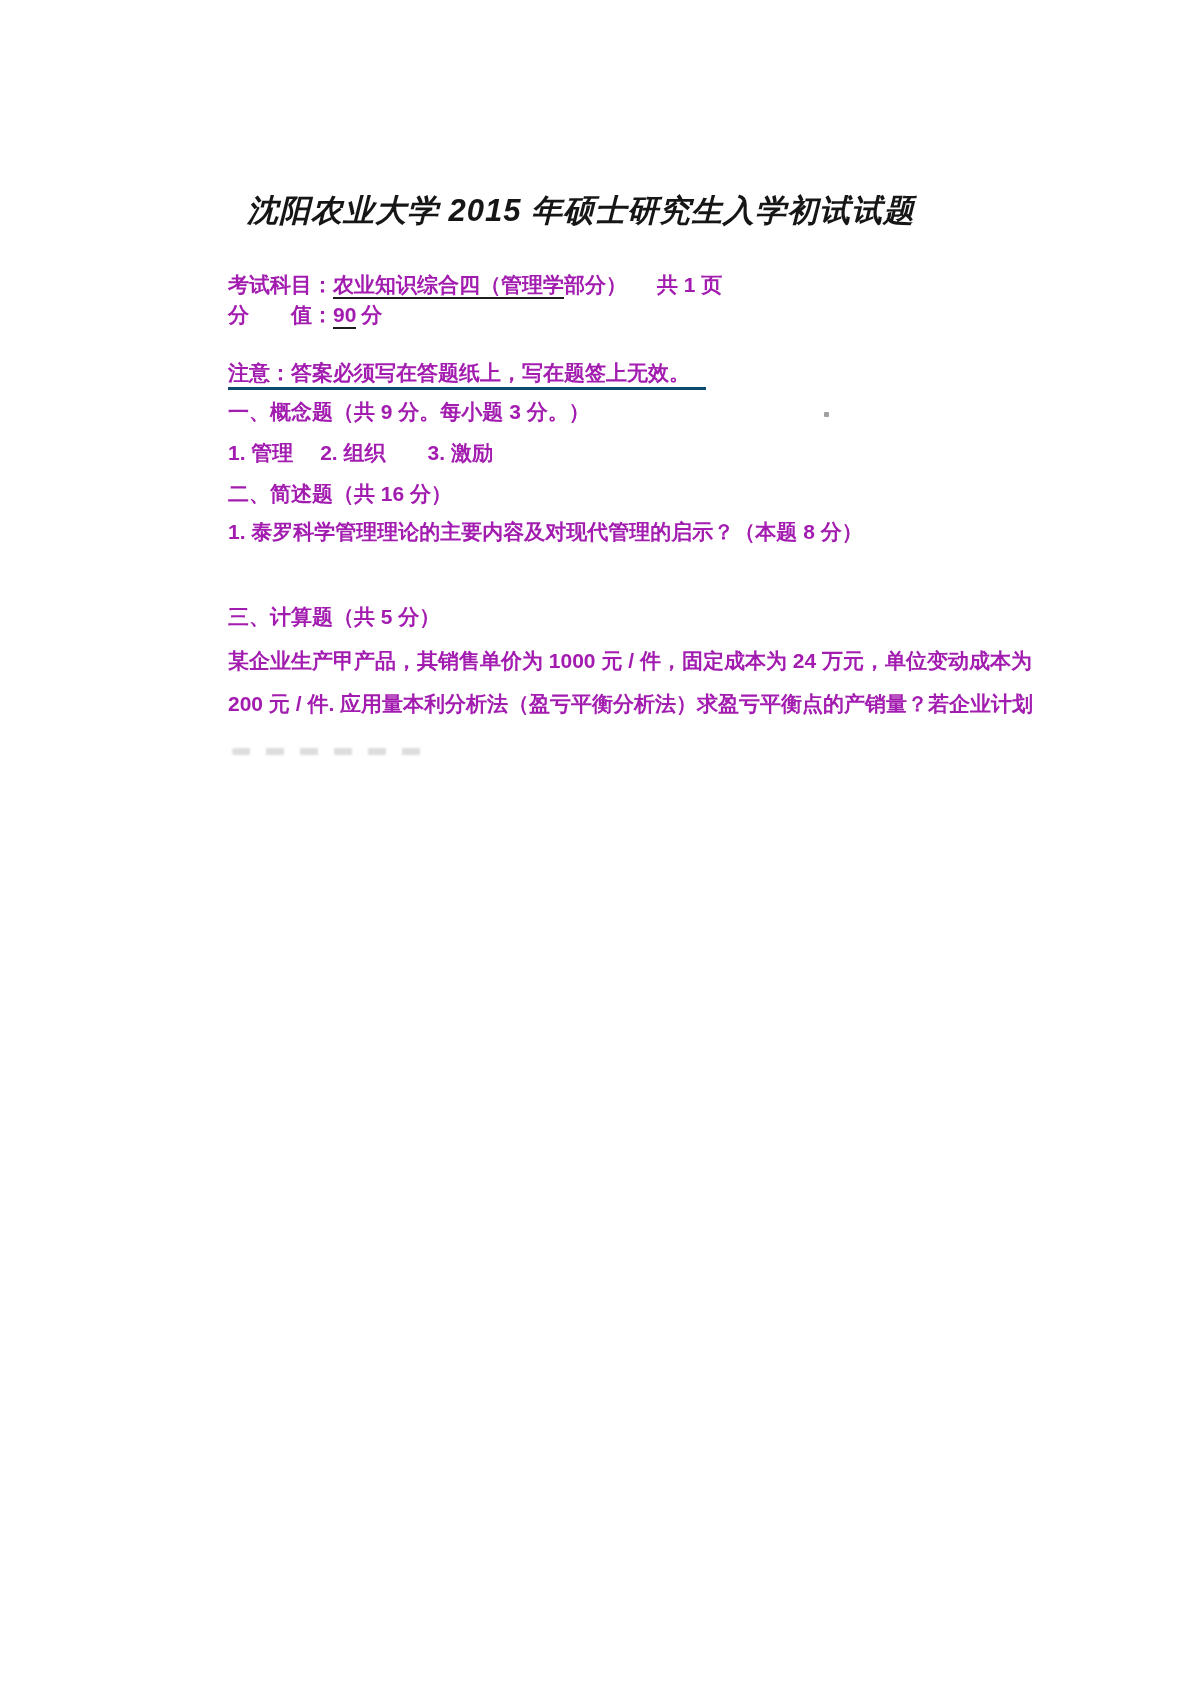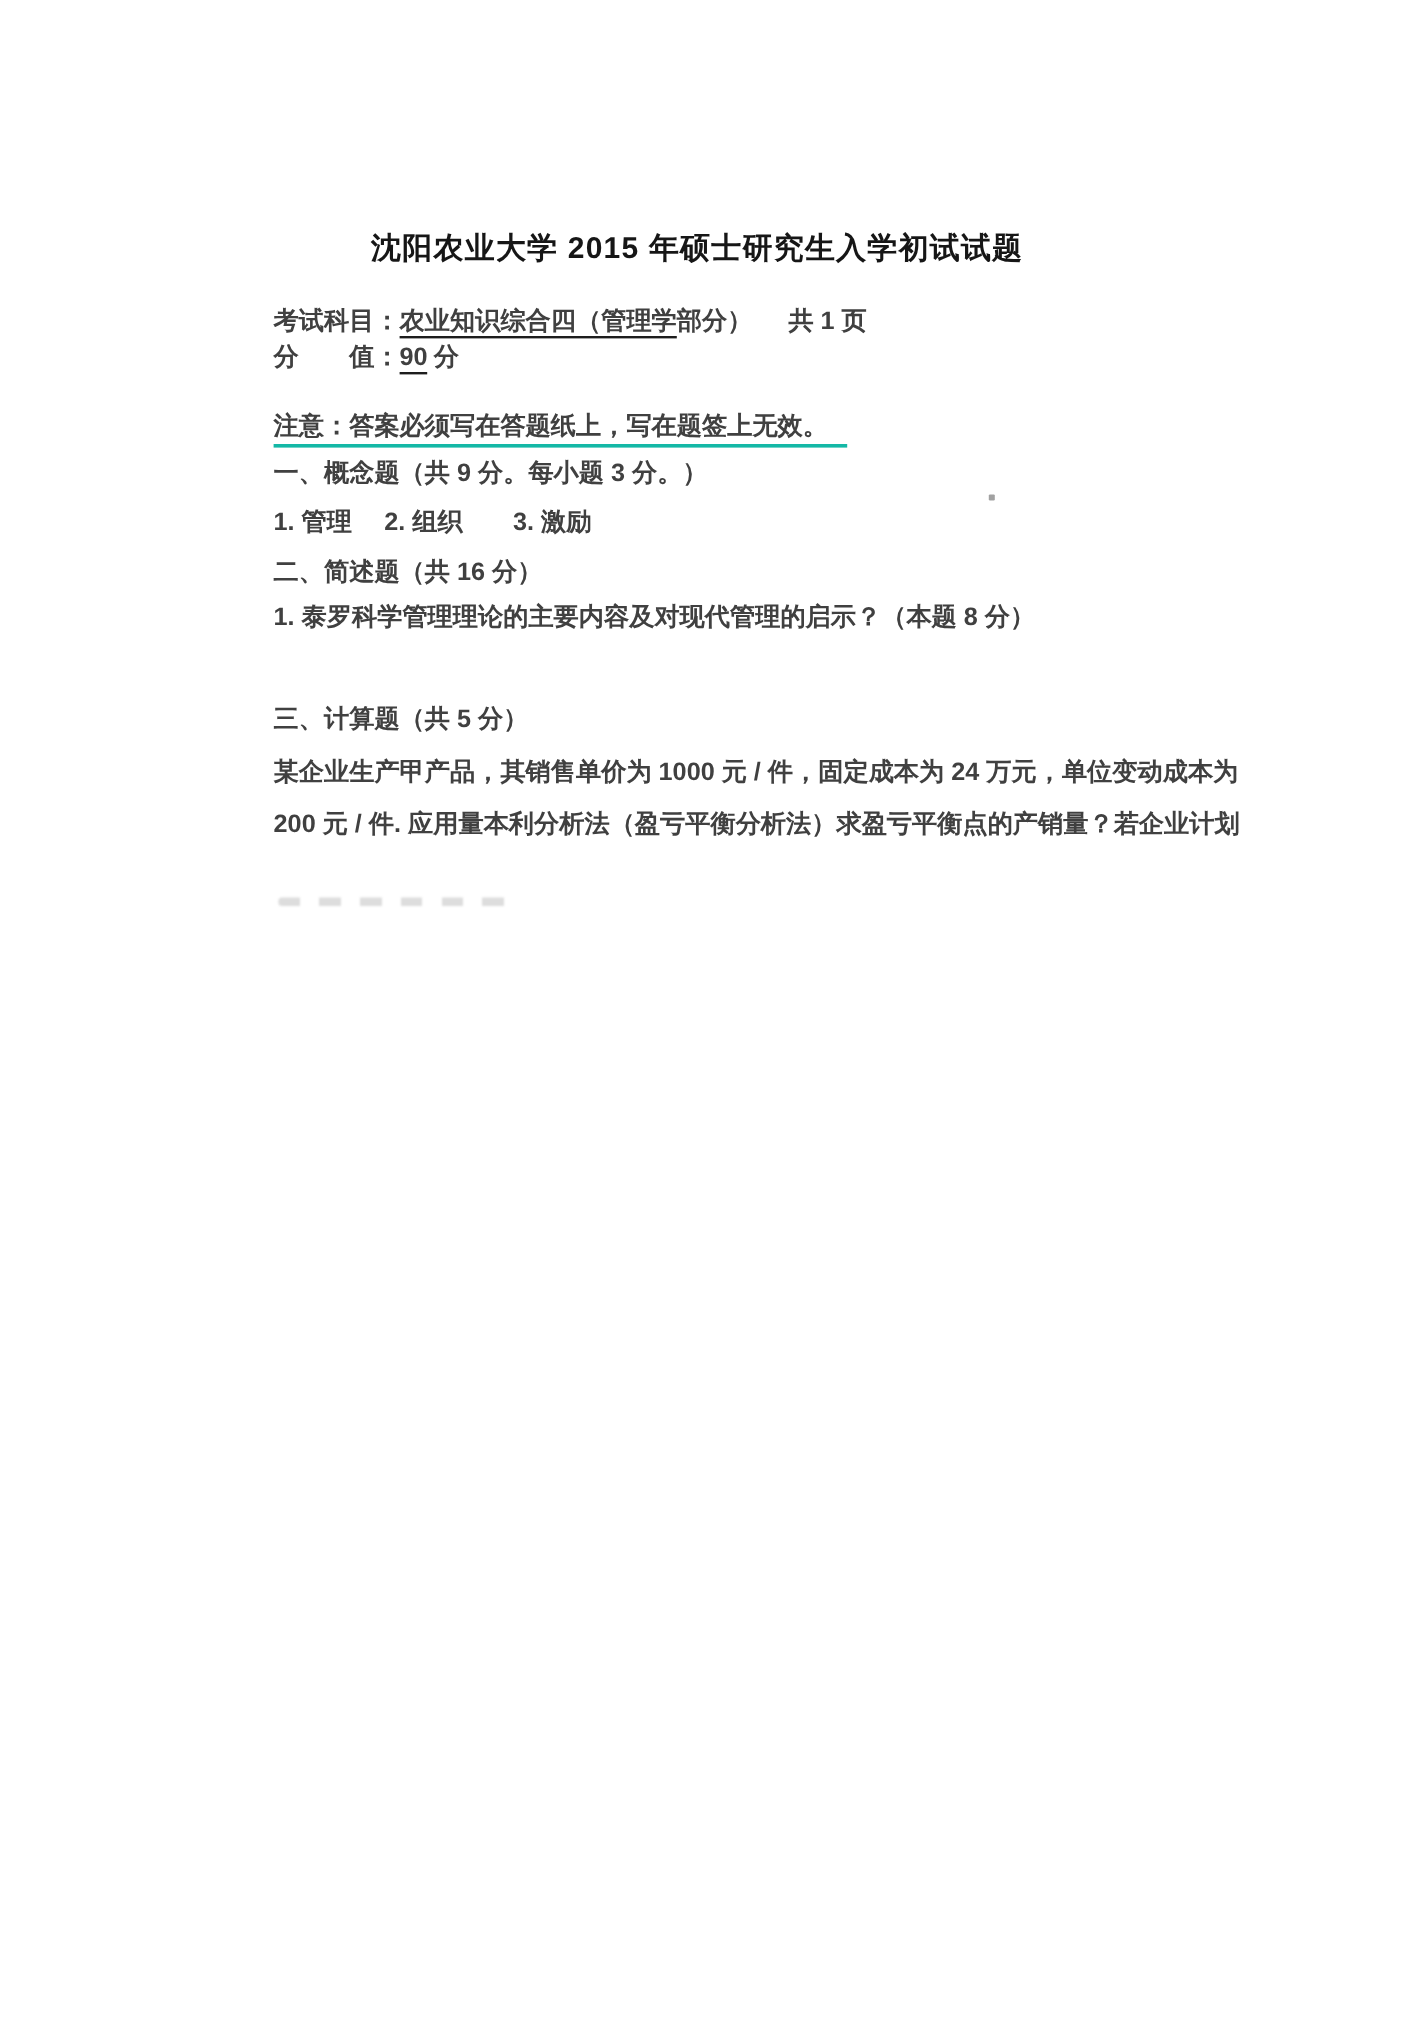--- a/index.html
+++ b/index.html
@@ -17,40 +17,42 @@
     font-family: "Liberation Sans", "DejaVu Sans", sans-serif;
     color: #1d1d1d;
   }
   .title {
     position: absolute;
     top: 190px;
     left: 0;
     width: 1162px;
     margin: 0;
     text-align: center;
-    font-size: 25px;
+    font-size: 31px;
     font-weight: 700;
     letter-spacing: 1px;
     color: #161616;
+    font-style: italic;
   }
   .line {
     position: absolute;
     left: 228px;
     font-size: 21px;
     font-weight: 700;
     line-height: 27px;
     white-space: nowrap;
-    color: #404040;
+    color: #a21caf;
+    margin-top: 17px;
   }
   .u2 {
     border-bottom: 2px solid #1d1d1d;
     padding-bottom: 1px;
   }
   .notice-u {
-    border-bottom: 3px solid #14b8a6;
+    border-bottom: 3px solid #0c4a6e;
     padding-bottom: 3px;
     padding-right: 16px;
   }
   .pages-note { margin-left: 30px; }
   .score-unit { margin-left: 5px; }
   .dot-artifact {
     position: absolute;
     left: 824px;
     top: 412px;
     width: 5px;

